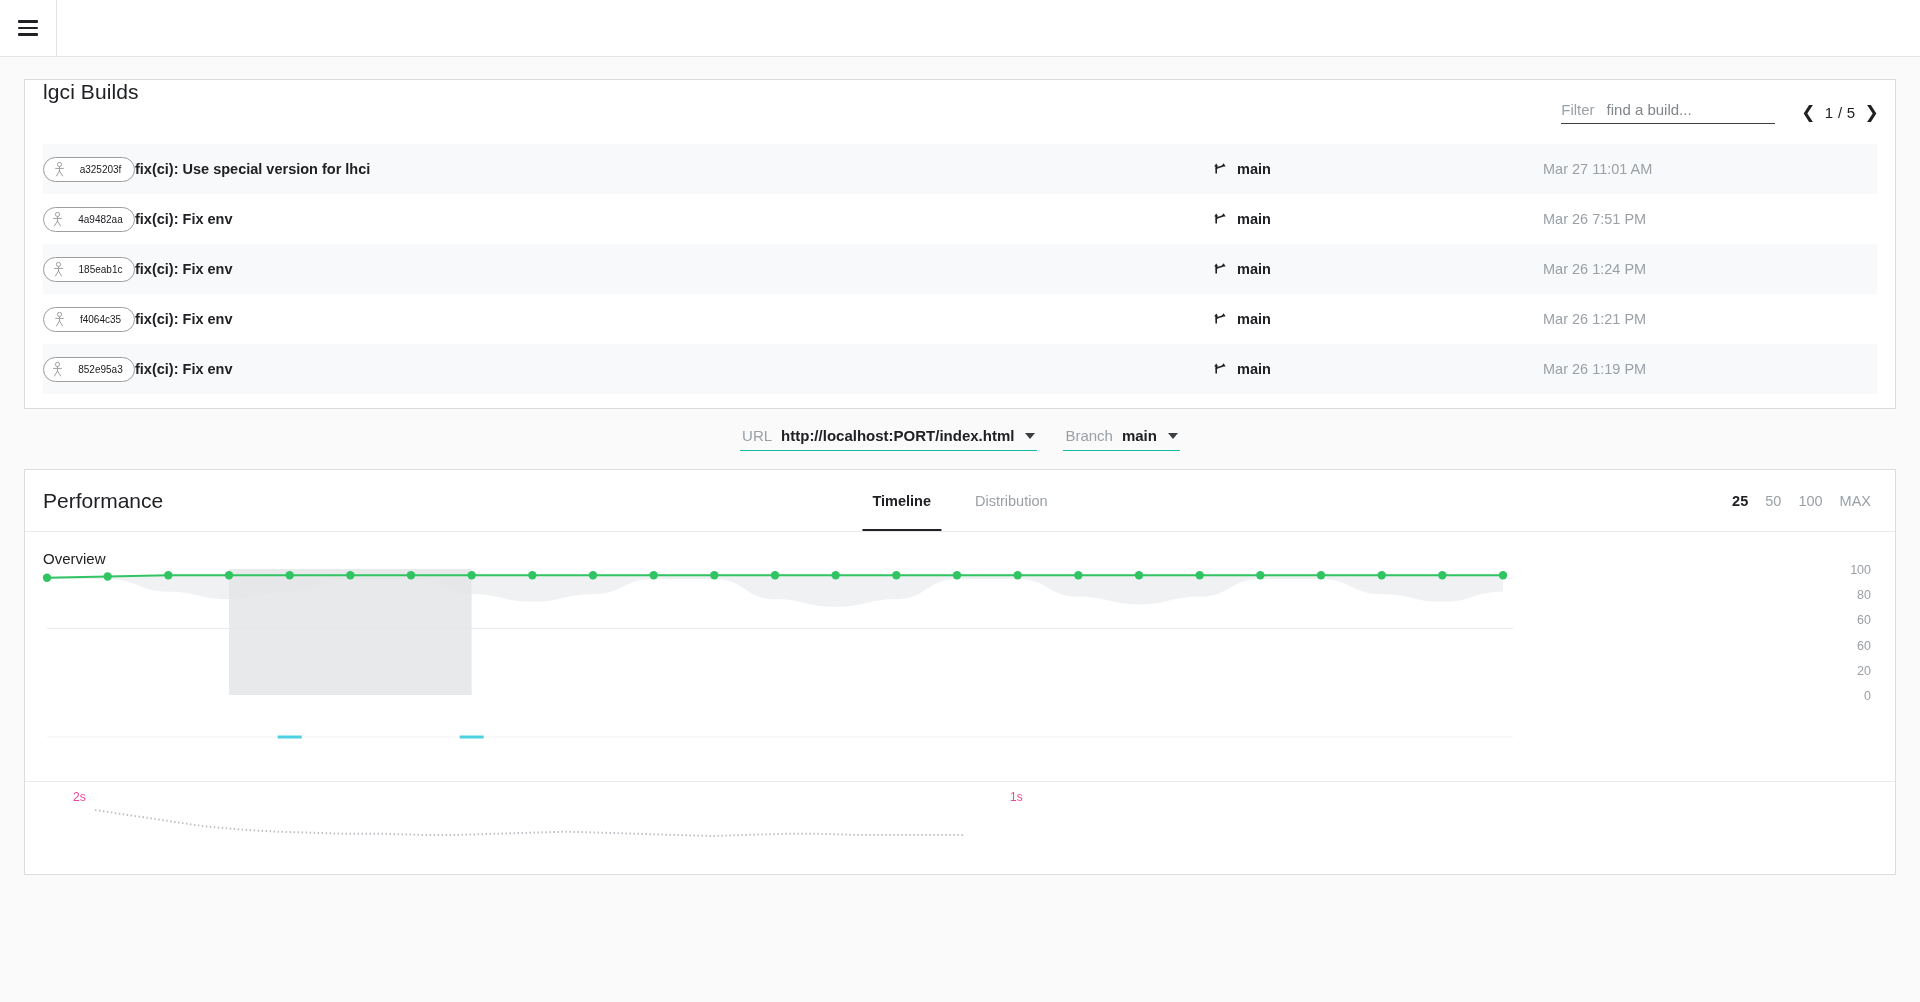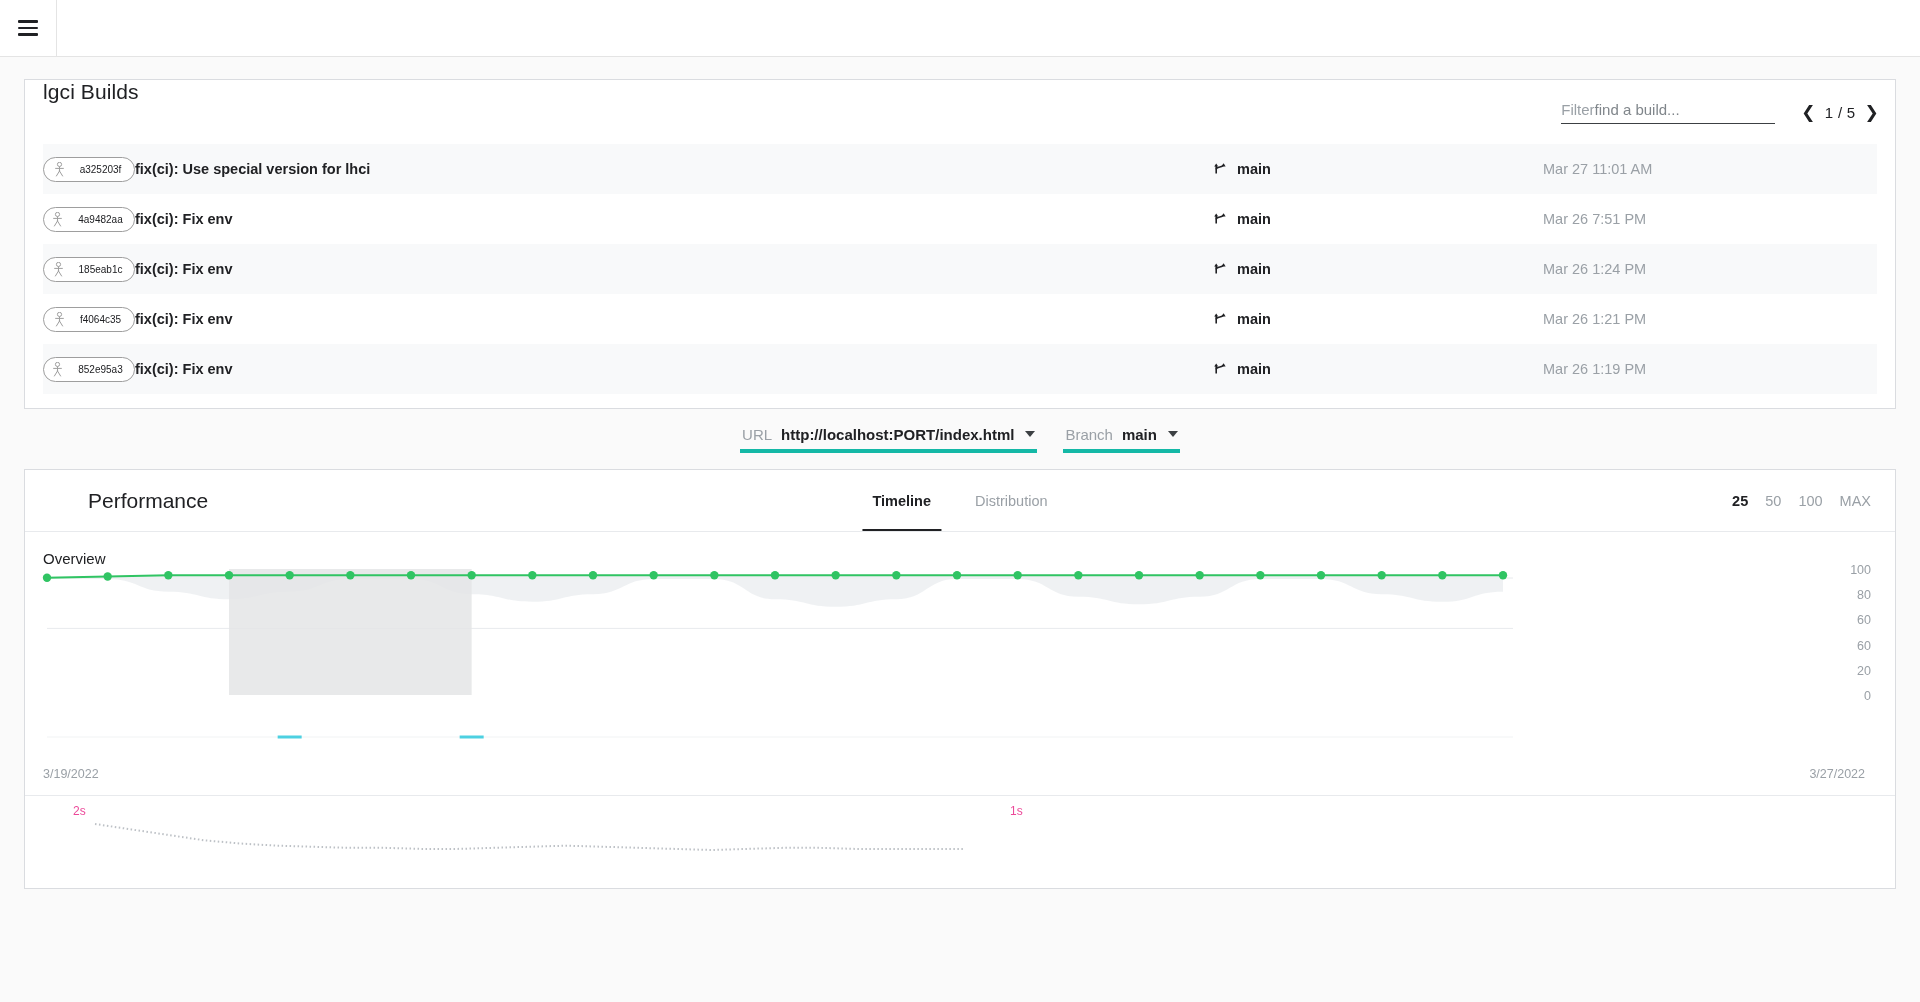--- a/index.html
+++ b/index.html
@@ -59,21 +59,21 @@
   }
   .builds-header-right {
     margin-left: auto;
     display: flex;
     align-items: center;
     gap: 26px;
   }
   .filter-wrap {
     display: flex;
     align-items: baseline;
-    gap: 0;
+    gap: 12px;
     border-bottom: 1px solid #3c4043;
     padding-bottom: 5px;
     width: 214px;
   }
   .filter-label { font-size: 15px; color: #9aa0a6; }
   .filter-input {
     border: none; outline: none;
     font-size: 15px;
     font-family: "Liberation Sans", sans-serif;
     color: #3c4043;
@@ -154,21 +154,21 @@
     height: 60px;
     display: flex;
     align-items: center;
     justify-content: center;
     gap: 26px;
   }
   .select-field {
     display: flex;
     align-items: baseline;
     gap: 9px;
-    border-bottom: 4px solid #14b8a6;
+    border-bottom: 1px solid #14b8a6;
     padding: 0 2px 6px 2px;
     cursor: pointer;
   }
   .select-label { font-size: 15px; color: #9aa0a6; }
   .select-value { font-size: 15px; color: #202124; font-weight: bold; }
   .caret {
     width: 0; height: 0;
     border-left: 5px solid transparent;
     border-right: 5px solid transparent;
     border-top: 6px solid #3c4043;
@@ -179,21 +179,21 @@
   
   .perf-card { margin-bottom: 0; }
   .perf-header {
     position: relative;
     height: 62px;
     display: flex;
     align-items: center;
     padding: 0 24px 0 18px;
     border-bottom: 1px solid #e8eaed;
   }
-  .perf-title { font-size: 21px; color: #202124; margin-left: 45px; }
+  .perf-title { font-size: 21px; color: #202124; }
   .perf-tabs {
     position: absolute;
     left: 50%;
     transform: translateX(-50%);
     display: flex;
     align-items: flex-end;
     gap: 0;
     height: 100%;
   }
   .perf-tab {
@@ -468,24 +468,20 @@
     <div class="yaxis" style="top:-4px;height:140px;">
       <div style="top:0px;">100</div>
       <div style="top:25px;">80</div>
       <div style="top:50px;">60</div>
       <div style="top:76px;">60</div>
       <div style="top:101px;">20</div>
       <div style="top:126px;">0</div>
     </div>
   </div>
 
-  <div class="date-range">
-    <span>3/19/2022</span>
-    <span>3/27/2022</span>
-  </div>
 
   <div class="lower-sep"></div>
   <div class="lower-panel">
     <span class="time-tick" style="left:48px;">2s</span>
     <span class="time-tick" style="left:985px;">1s</span>
     <svg id="timing-svg" width="1872" height="80" viewBox="0 0 1872 80" style="position:absolute;top:20px;left:0;">
         <path d="M 70 8 L 106.25 13.416666666666671 L 142.5 18.833333333333343 L 178.75 24.249999999999993 L 215 27.499999999999993 L 251.25 29.666666666666664 L 287.5 30.749999999999996 L 323.75 31.833333333333332 L 360 31.833333333333332 L 396.25 32.916666666666664 L 432.5 32.916666666666664 L 468.75 31.833333333333332 L 505 30.749999999999996 L 541.25 29.666666666666664 L 577.5 30.749999999999996 L 613.75 31.833333333333332 L 650 32.916666666666664 L 686.25 34 L 722.5 32.916666666666664 L 758.75 31.833333333333332 L 795 31.833333333333332 L 831.25 32.916666666666664 L 867.5 32.916666666666664 L 903.75 32.916666666666664 L 940 32.916666666666664" fill="none" stroke="#bdc1c6" stroke-width="2" stroke-dasharray="1.5 2.5"></path>
       </svg>
   </div>
 </div>

